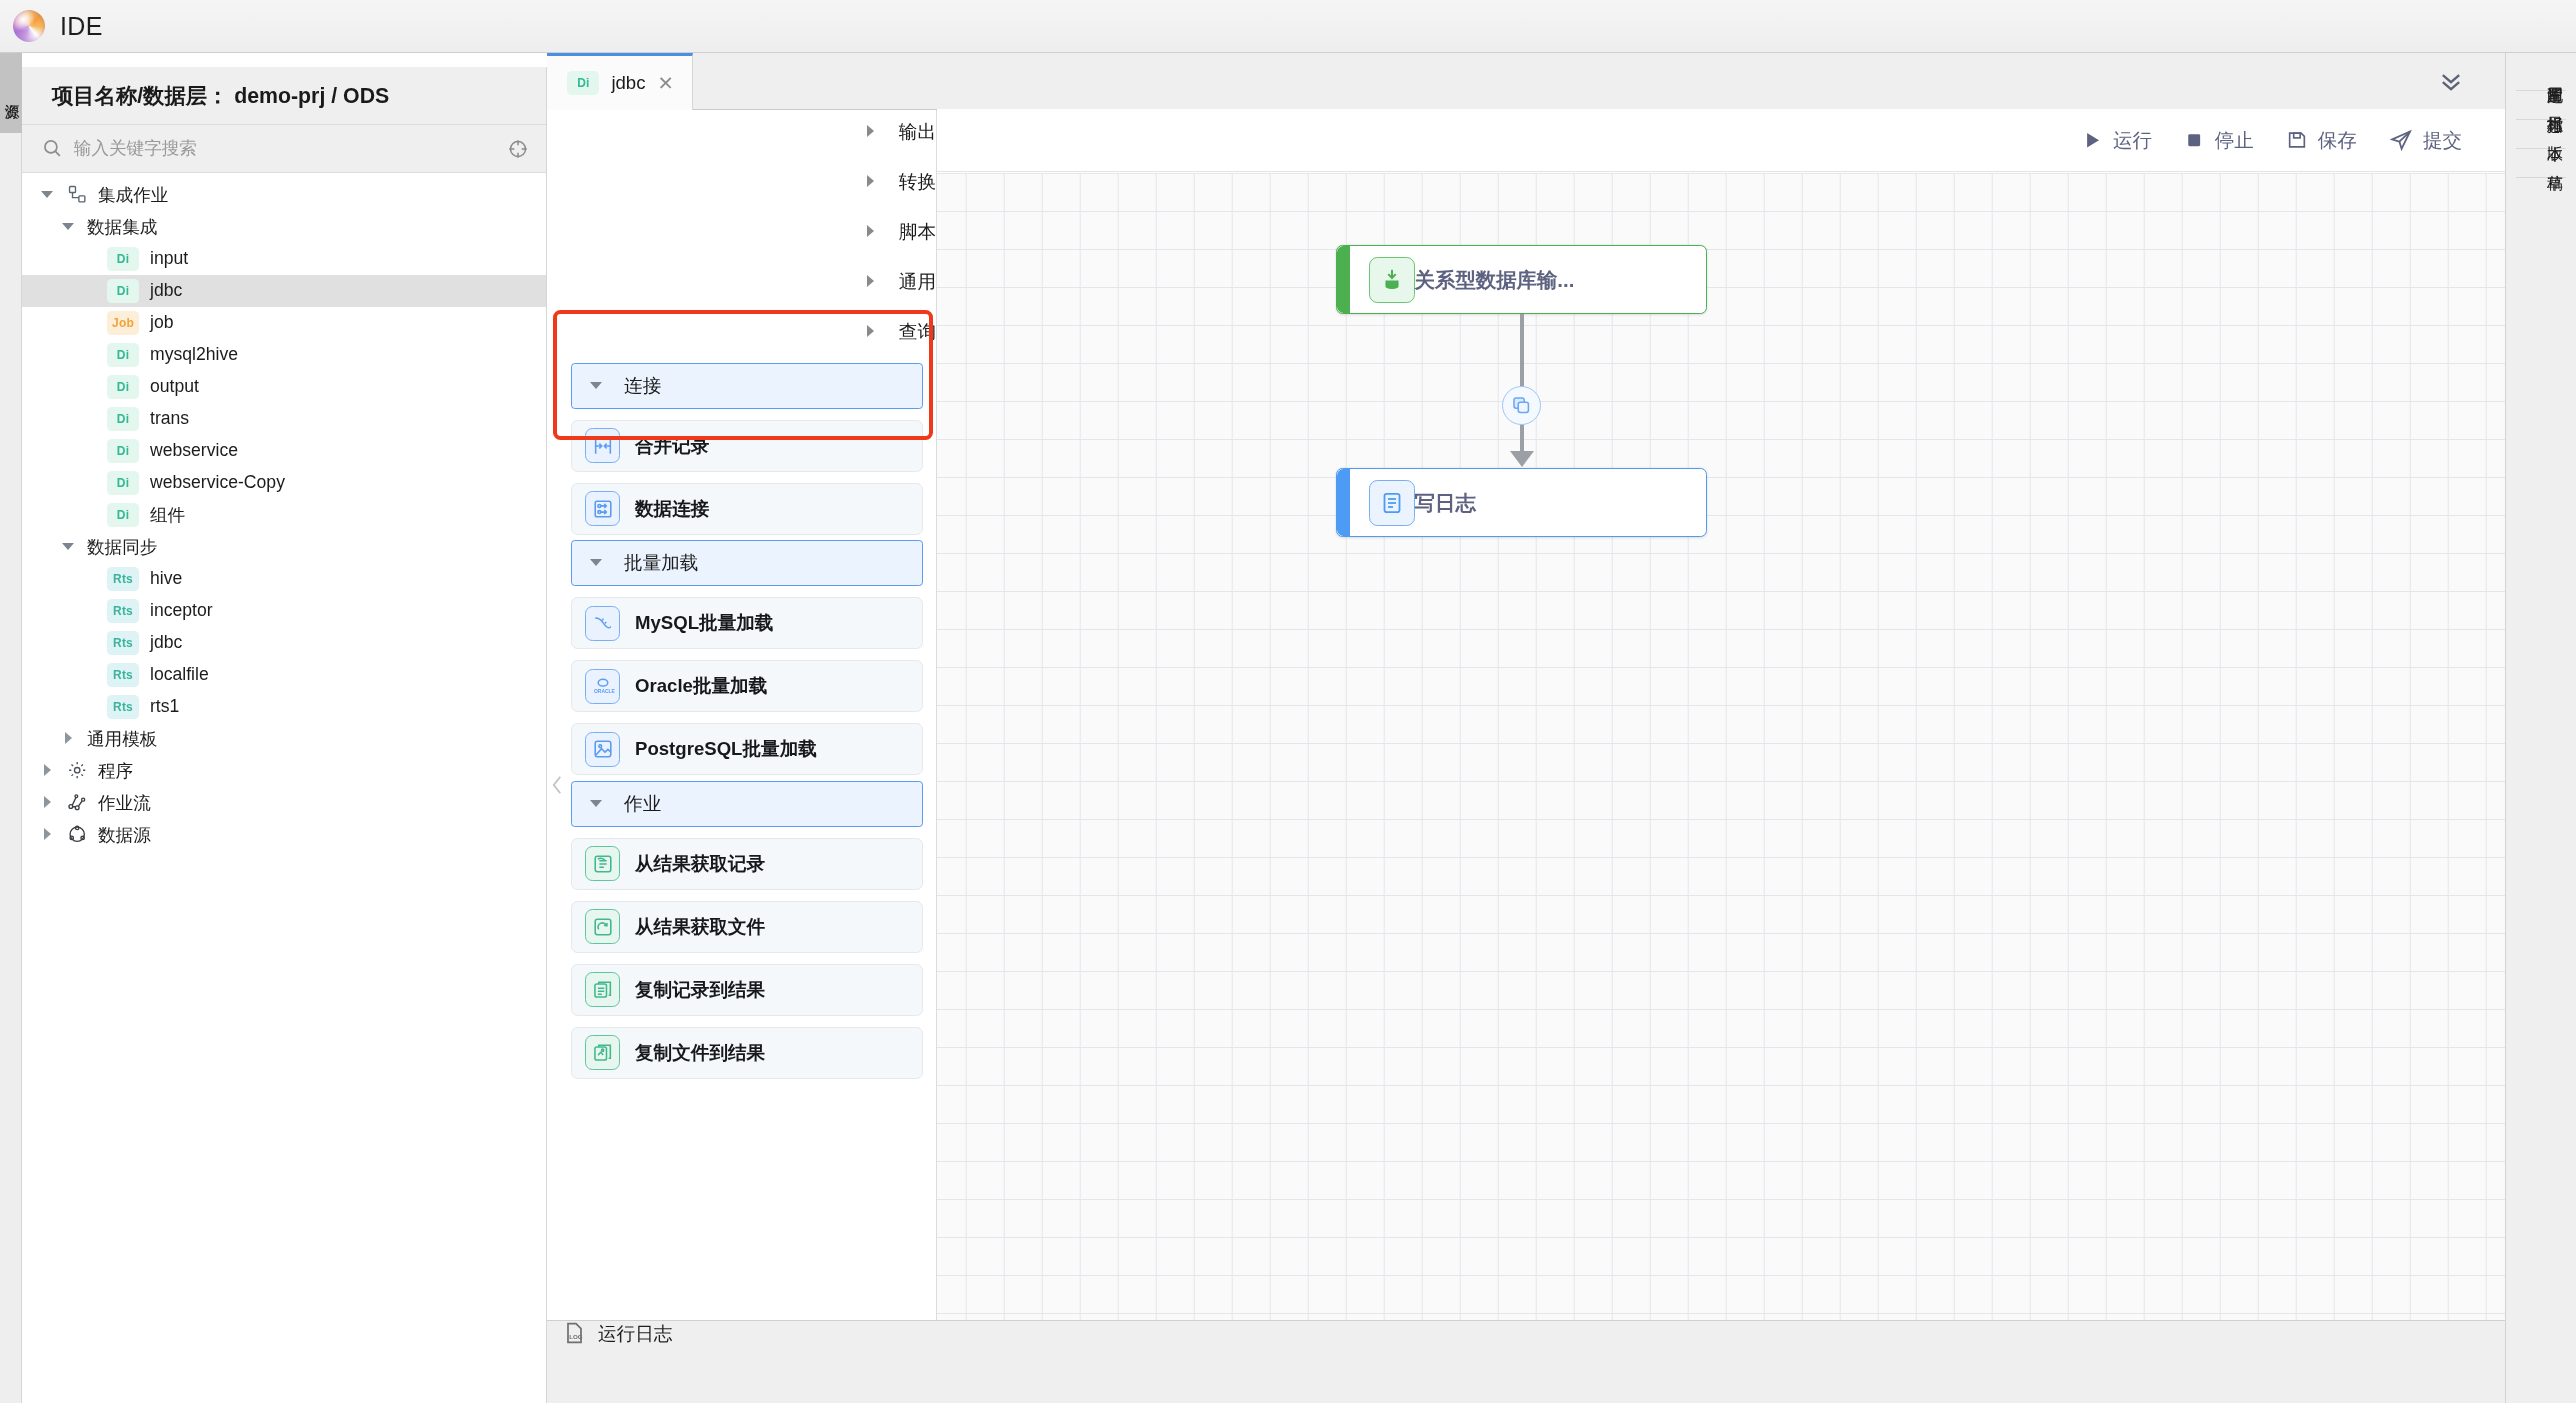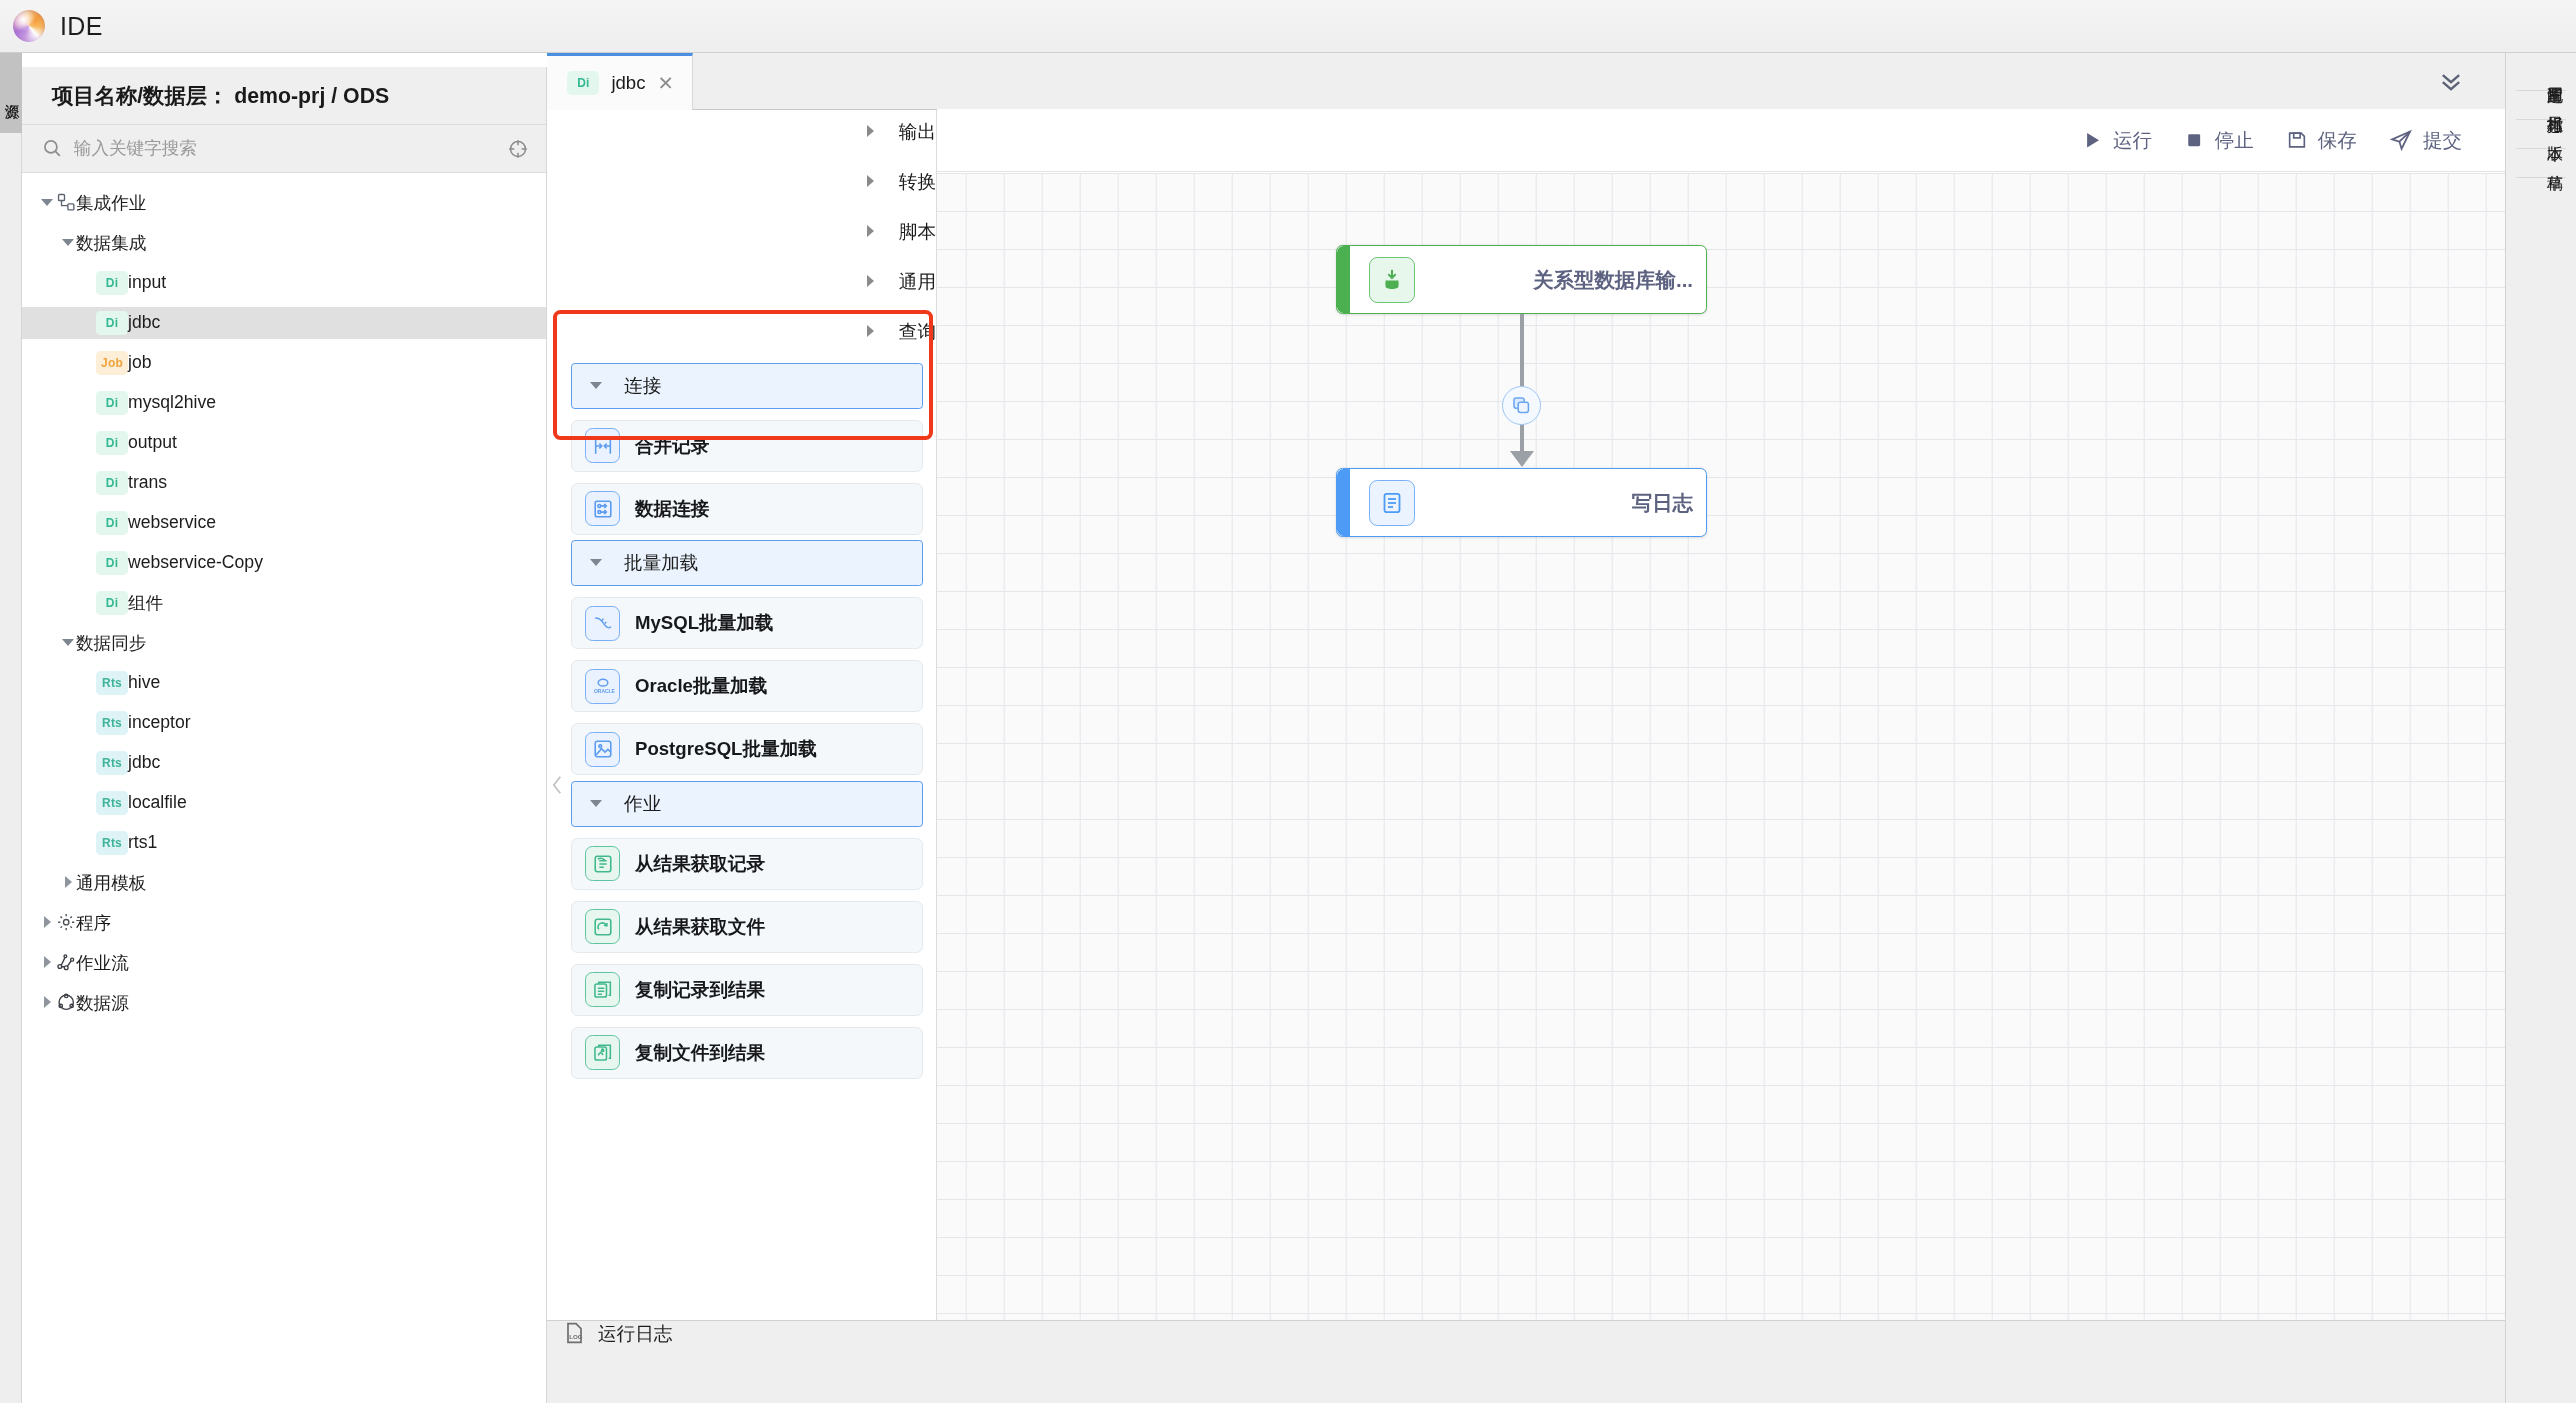--- a/index.html
+++ b/index.html
@@ -59,21 +59,21 @@
   .search-input {
     flex: 1; border: none; outline: none; background: transparent;
     font-size: 17.6px; color: #3a3a3a; font-family: inherit;
   }
   .search-input::placeholder { color: #9a9a9a; }
   .icon-sq { flex: 0 0 auto; display: inline-flex; align-items: center; justify-content: center; }
 
   .tree { flex: 1; overflow: hidden; padding-top: 5.6px; background: #fff; }
   .tree-row {
     display: flex; align-items: center; height: 32px; font-size: 17.6px;
-    color: #1c1c1c; cursor: default; gap: 0; padding-right: 9.3px; margin-top: 8px;
+    color: #1c1c1c; cursor: default; gap: 11px; padding-right: 9.3px;
   }
   .tree-row.selected { background: #e0e0e0; }
   .caret {
     width: 15px; height: 15px; flex: 0 0 15px; position: relative;
   }
   .caret.down::after {
     content: ""; position: absolute; left: 0.9px; top: 3.7px;
     border-left: 6.5px solid transparent; border-right: 6.5px solid transparent;
     border-top: 7.4px solid #7d8590;
   }
@@ -187,21 +187,21 @@
   .node.green .node-bar { background: #4caf50; }
   .node.blue  { border: 1.9px solid #4d9bf5; }
   .node.blue  .node-bar { background: #4d9bf5; }
   .node-ico {
     width: 46px; height: 46px; flex: 0 0 46px; margin-left: 18.6px;
     border-radius: 8.4px; display: flex; align-items: center; justify-content: center;
   }
   .node-ico.green { background: #e8f7ec; border: 1.9px solid #6dc473; }
   .node-ico.blue  { background: #eaf3fe; border: 1.9px solid #79aff5; }
   .node-label {
-    flex: 1; text-align: right; font-size: 20.4px; font-weight: bold;
+    flex: 1; text-align: left; font-size: 20.4px; font-weight: bold;
     color: #5d6280; padding-right: 13px;
   }
   .edge-line {
     position: absolute; width: 3.7px; background: #9aa0a6;
   }
   .edge-arrow {
     position: absolute; width: 0; height: 0;
     border-left: 12px solid transparent; border-right: 12px solid transparent;
     border-top: 16px solid #9aa0a6;
   }

